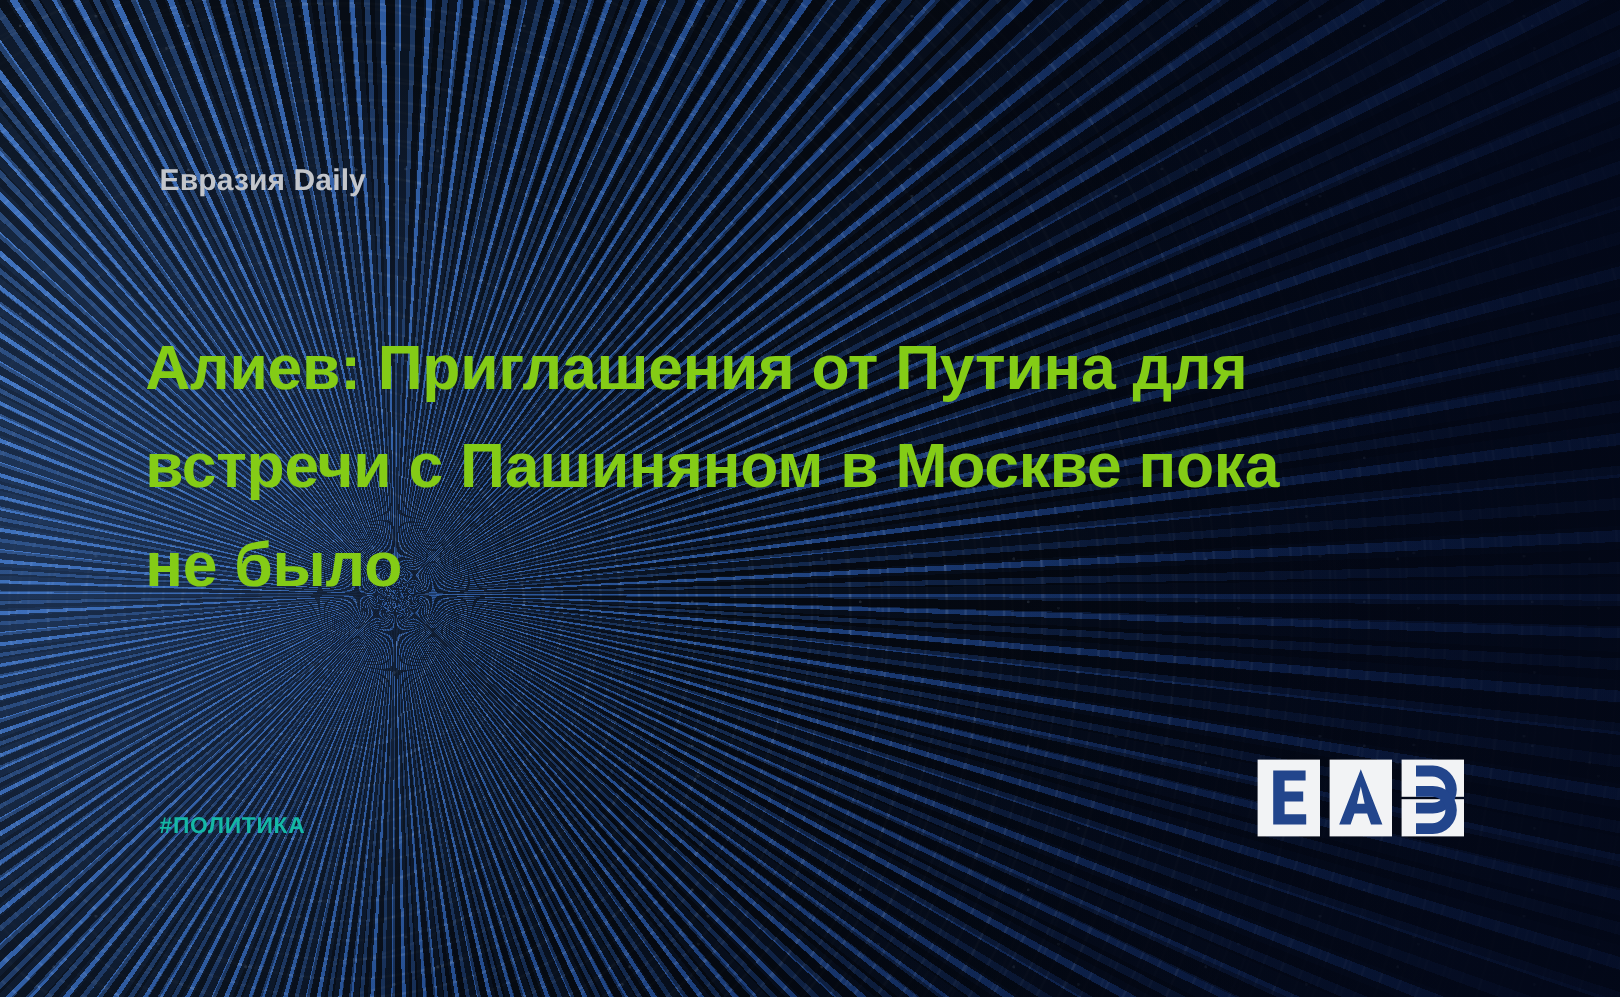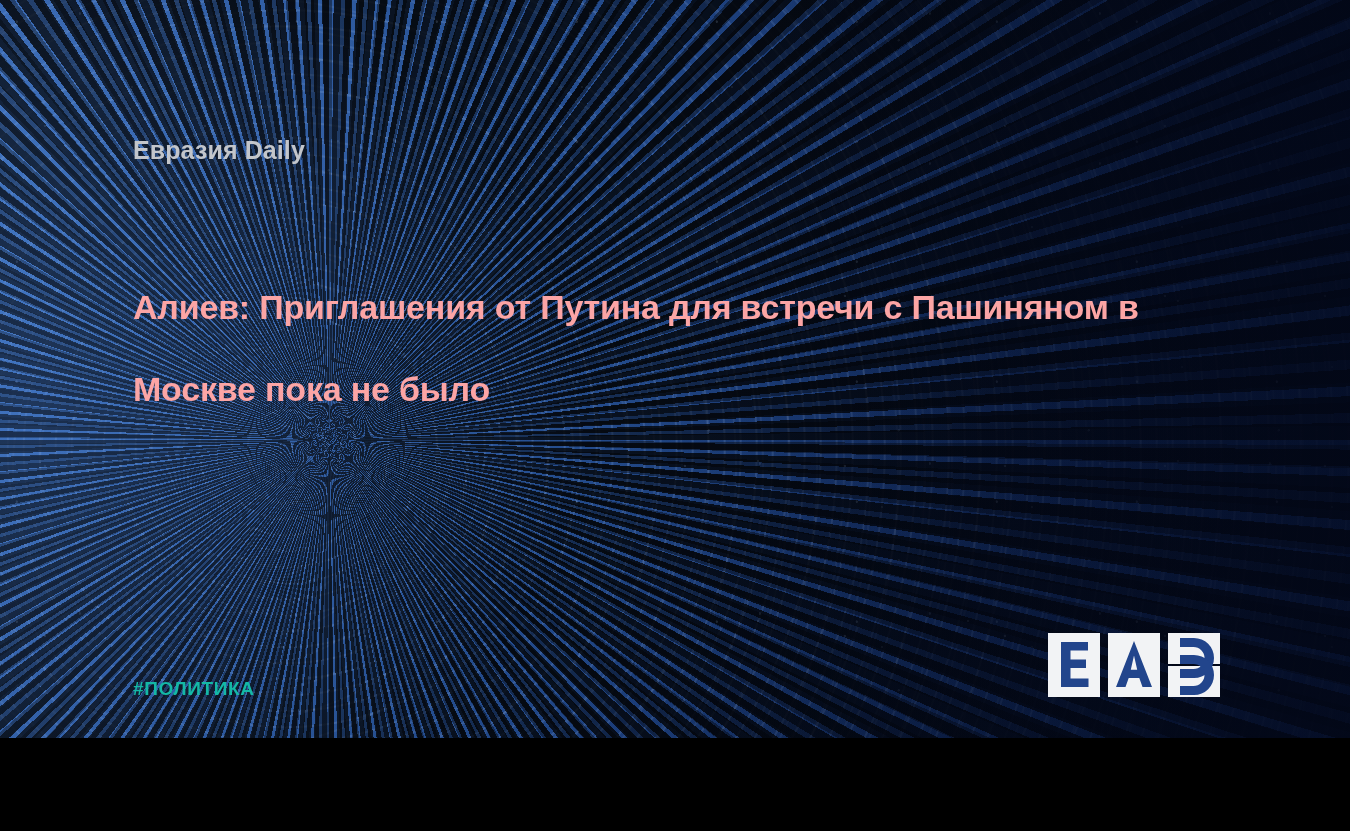--- a/index.html
+++ b/index.html
@@ -5,21 +5,21 @@
 <style>
   html, body {
     margin: 0;
     padding: 0;
     background: #000;
   }
 
   .card {
     position: relative;
     width: 1350px;
-    height: 738px;
+    height: 831px;
     overflow: hidden;
     font-family: "Liberation Sans", "DejaVu Sans", sans-serif;
     background-color: #0d1f52;
     isolation: isolate;
   }
 
   
   .bg-base {
     position: absolute;
     inset: 0;
@@ -129,28 +129,28 @@
     top: 136px;
     font-size: 25px;
     font-weight: bold;
     color: #c3c6cb;
     letter-spacing: .1px;
     white-space: nowrap;
   }
 
   .headline {
     position: absolute;
-    left: 133px;
+    left: 121px;
     top: 266px;
     width: 1010px;
     margin: 0;
-    font-size: 34px;
+    font-size: 52px;
     line-height: 82px;
     font-weight: bold;
-    color: #fca5a5;
+    color: #84cc16;
     letter-spacing: -.2px;
   }
 
   .tag {
     position: absolute;
     left: 133px;
     top: 678px;
     font-size: 19px;
     font-weight: bold;
     color: #14b8a6;

